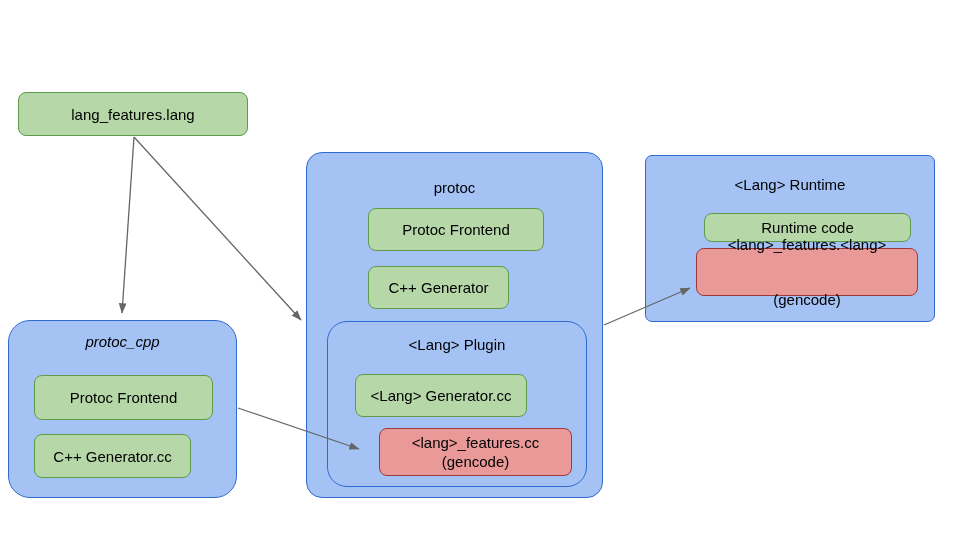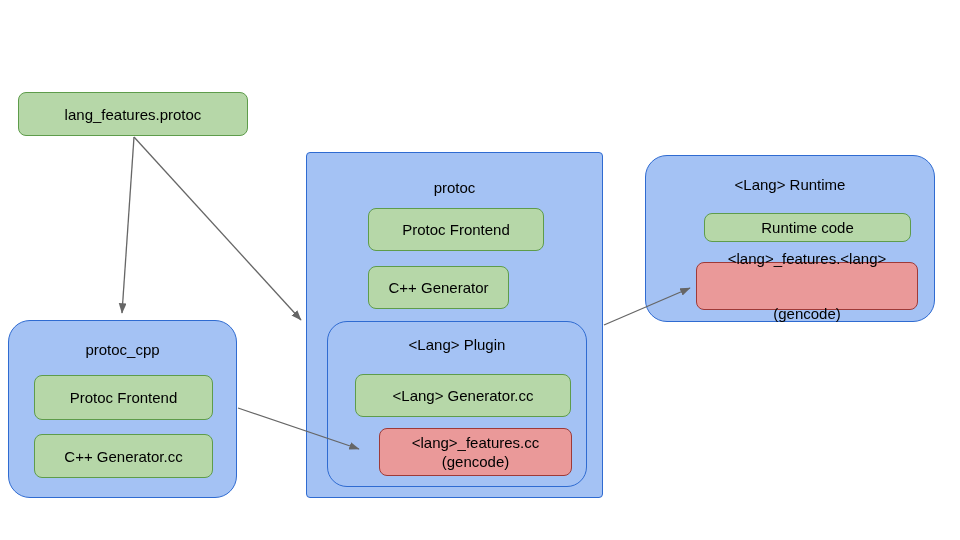--- a/index.html
+++ b/index.html
@@ -42,55 +42,55 @@
     line-height: 19px;
     white-space: nowrap;
   }
   .node.green { background: #b6d7a8; border: 1.5px solid #5e9c4b; }
   .node.red   { background: #ea9999; border: 1.5px solid #9e3a38; }
 
   
   #proto-file      { left: 18px;  top: 92px;  width: 230px; height: 44px; }
 
   #protoc-cpp      { left: 8px;   top: 320px; width: 229px; height: 178px; border-radius: 22px; }
-  #protoc-cpp .group-title { top: 20px; }
+  #protoc-cpp .group-title { top: 12px; font-style: italic; }
   #cpp-frontend    { left: 25px;  top: 54px;  width: 179px; height: 45px; }
-  #cpp-generator   { left: 25px;  top: 113px; width: 179px; height: 44px; }
+  #cpp-generator   { left: 25px;  top: 113px; width: 157px; height: 44px; }
 
-  #protoc          { left: 306px; top: 152px; width: 297px; height: 346px; border-radius: 4px; }
+  #protoc          { left: 306px; top: 152px; width: 297px; height: 346px; border-radius: 16px; }
   #protoc .group-title { top: 26px; }
   #protoc-frontend { left: 61px;  top: 55px;  width: 176px; height: 43px; }
   #protoc-gen      { left: 61px;  top: 113px; width: 141px; height: 43px; }
 
   #plugin          { left: 20px;  top: 168px; width: 260px; height: 166px; border-radius: 20px; }
   #plugin .group-title { top: 14px; }
-  #plugin-gen      { left: 27px;  top: 52px;  width: 216px; height: 43px; }
+  #plugin-gen      { left: 27px;  top: 52px;  width: 172px; height: 43px; }
   #plugin-features { left: 51px;  top: 106px; width: 193px; height: 48px; }
 
-  #runtime         { left: 645px; top: 155px; width: 290px; height: 167px; border-radius: 22px; }
+  #runtime         { left: 645px; top: 155px; width: 290px; height: 167px; border-radius: 7px; }
   #runtime .group-title { top: 20px; }
   #runtime-code    { left: 58px;  top: 57px;  width: 207px; height: 29px; }
-  #runtime-features{ left: 50px;  top: 106px; width: 222px; height: 48px; gap: 36px; }
+  #runtime-features{ left: 50px;  top: 92px; width: 222px; height: 48px; gap: 36px; }
 
   
   #edges {
     position: absolute;
     left: 0; top: 0;
     width: 960px; height: 540px;
     pointer-events: none;
   }
   #edges line { stroke: #666666; stroke-width: 1.3; }
 </style>
 </head>
 <body>
 
 <div class="canvas">
 
   <div id="proto-file" class="node green">
-    <span>lang_features.protoc</span>
+    <span>lang_features.lang</span>
   </div>
 
   <div id="protoc-cpp" class="group">
     <div class="group-title">protoc_cpp</div>
     <div id="cpp-frontend" class="node green">
       <span>Protoc Frontend</span>
     </div>
     <div id="cpp-generator" class="node green">
       <span>C++ Generator.cc</span>
     </div>

